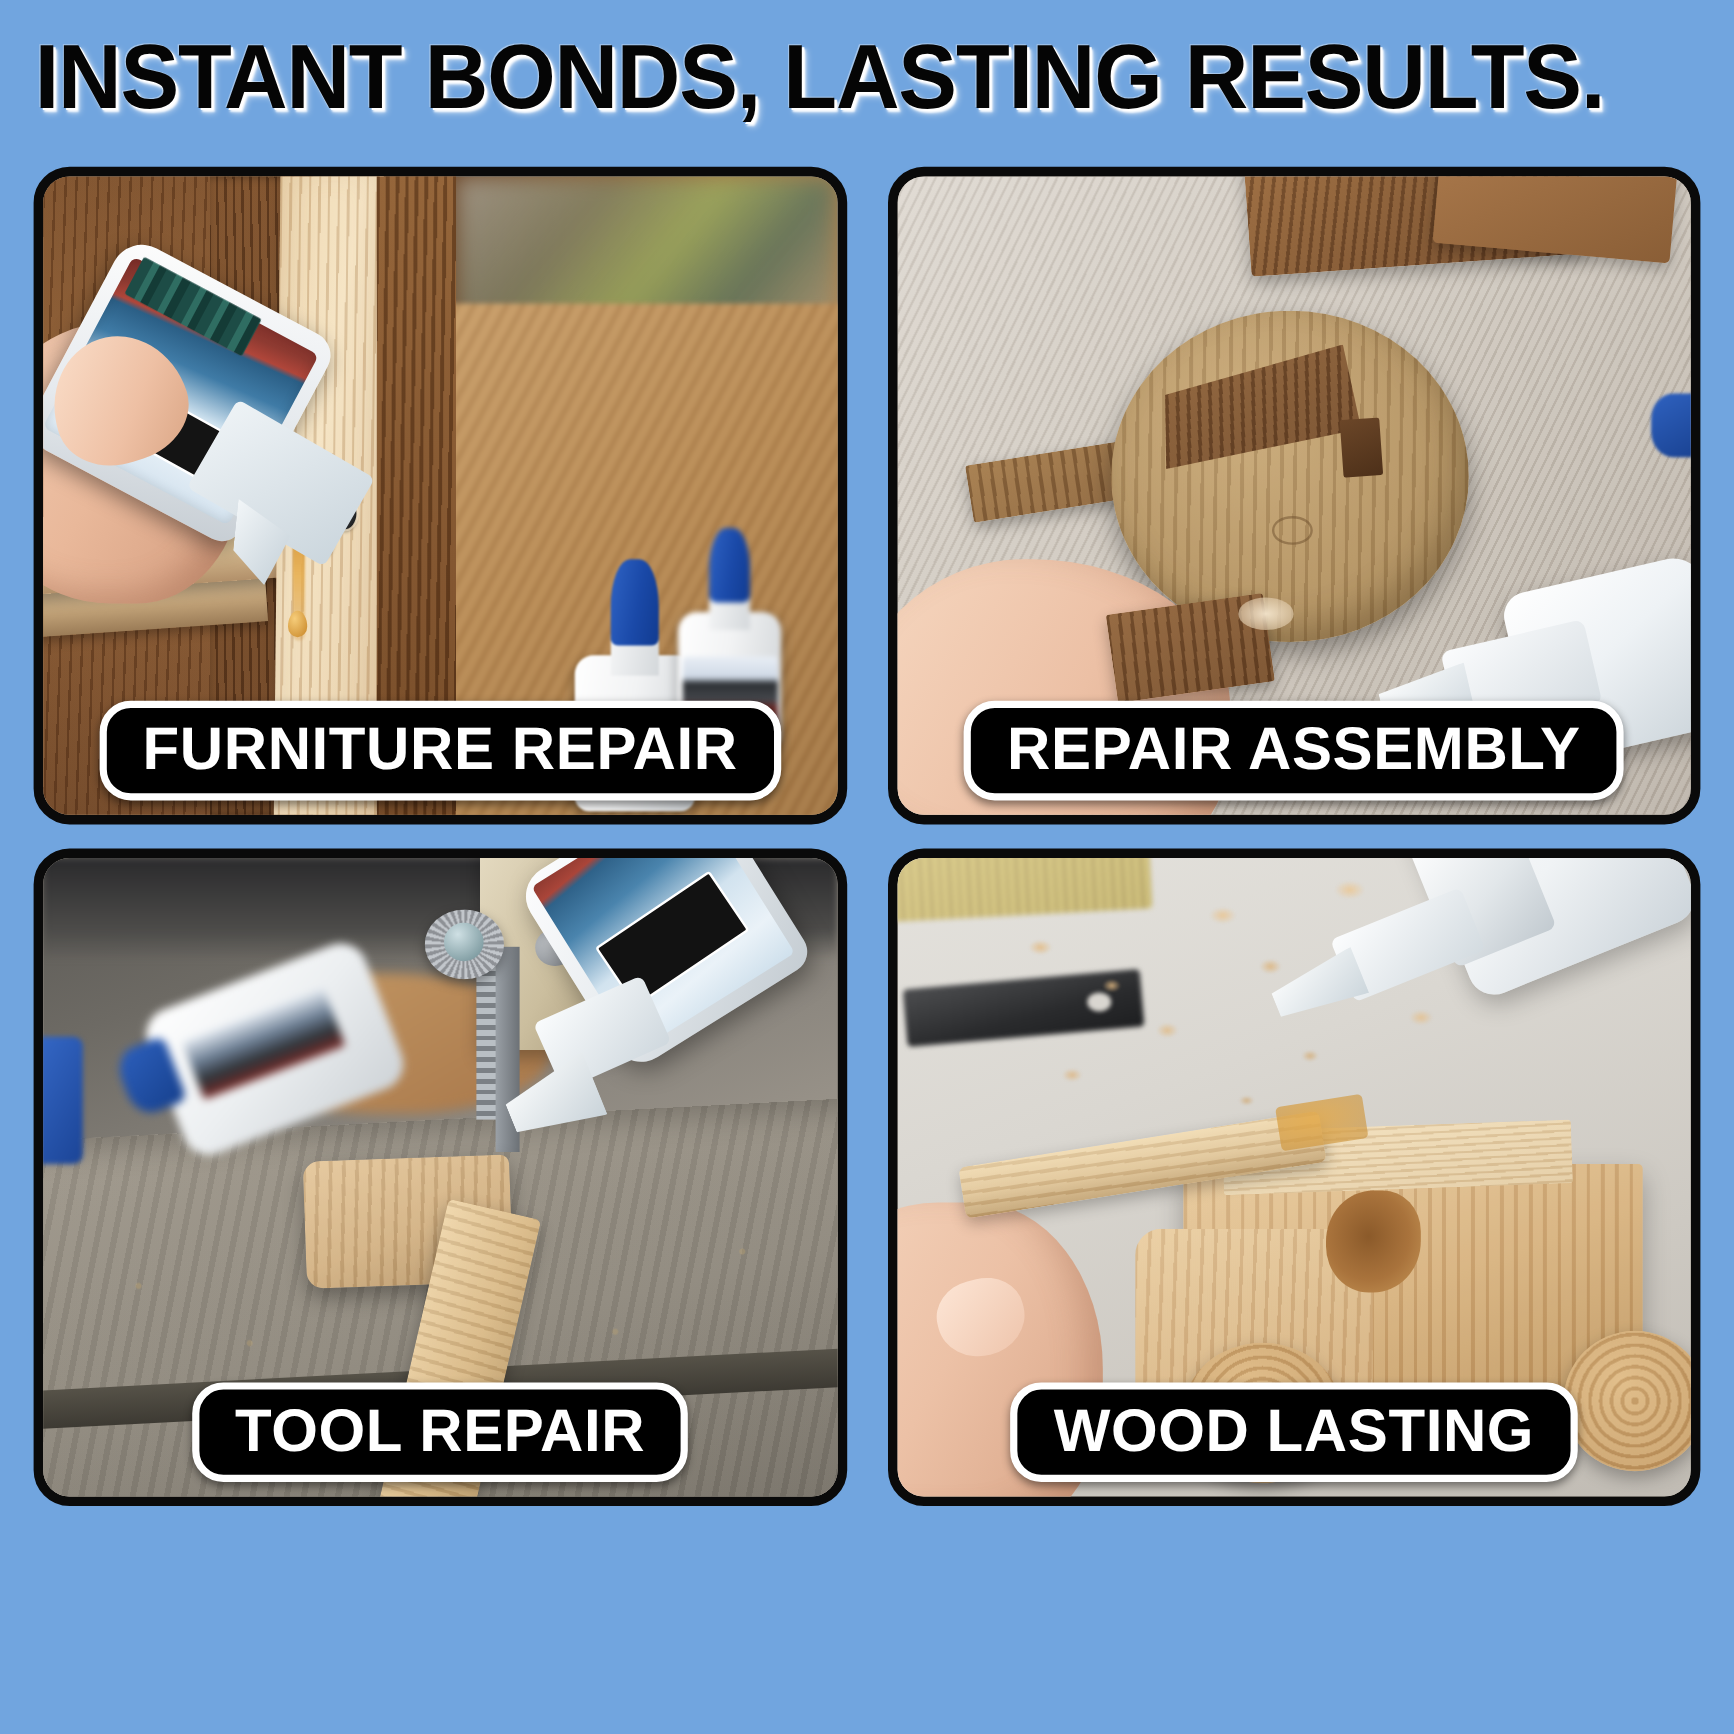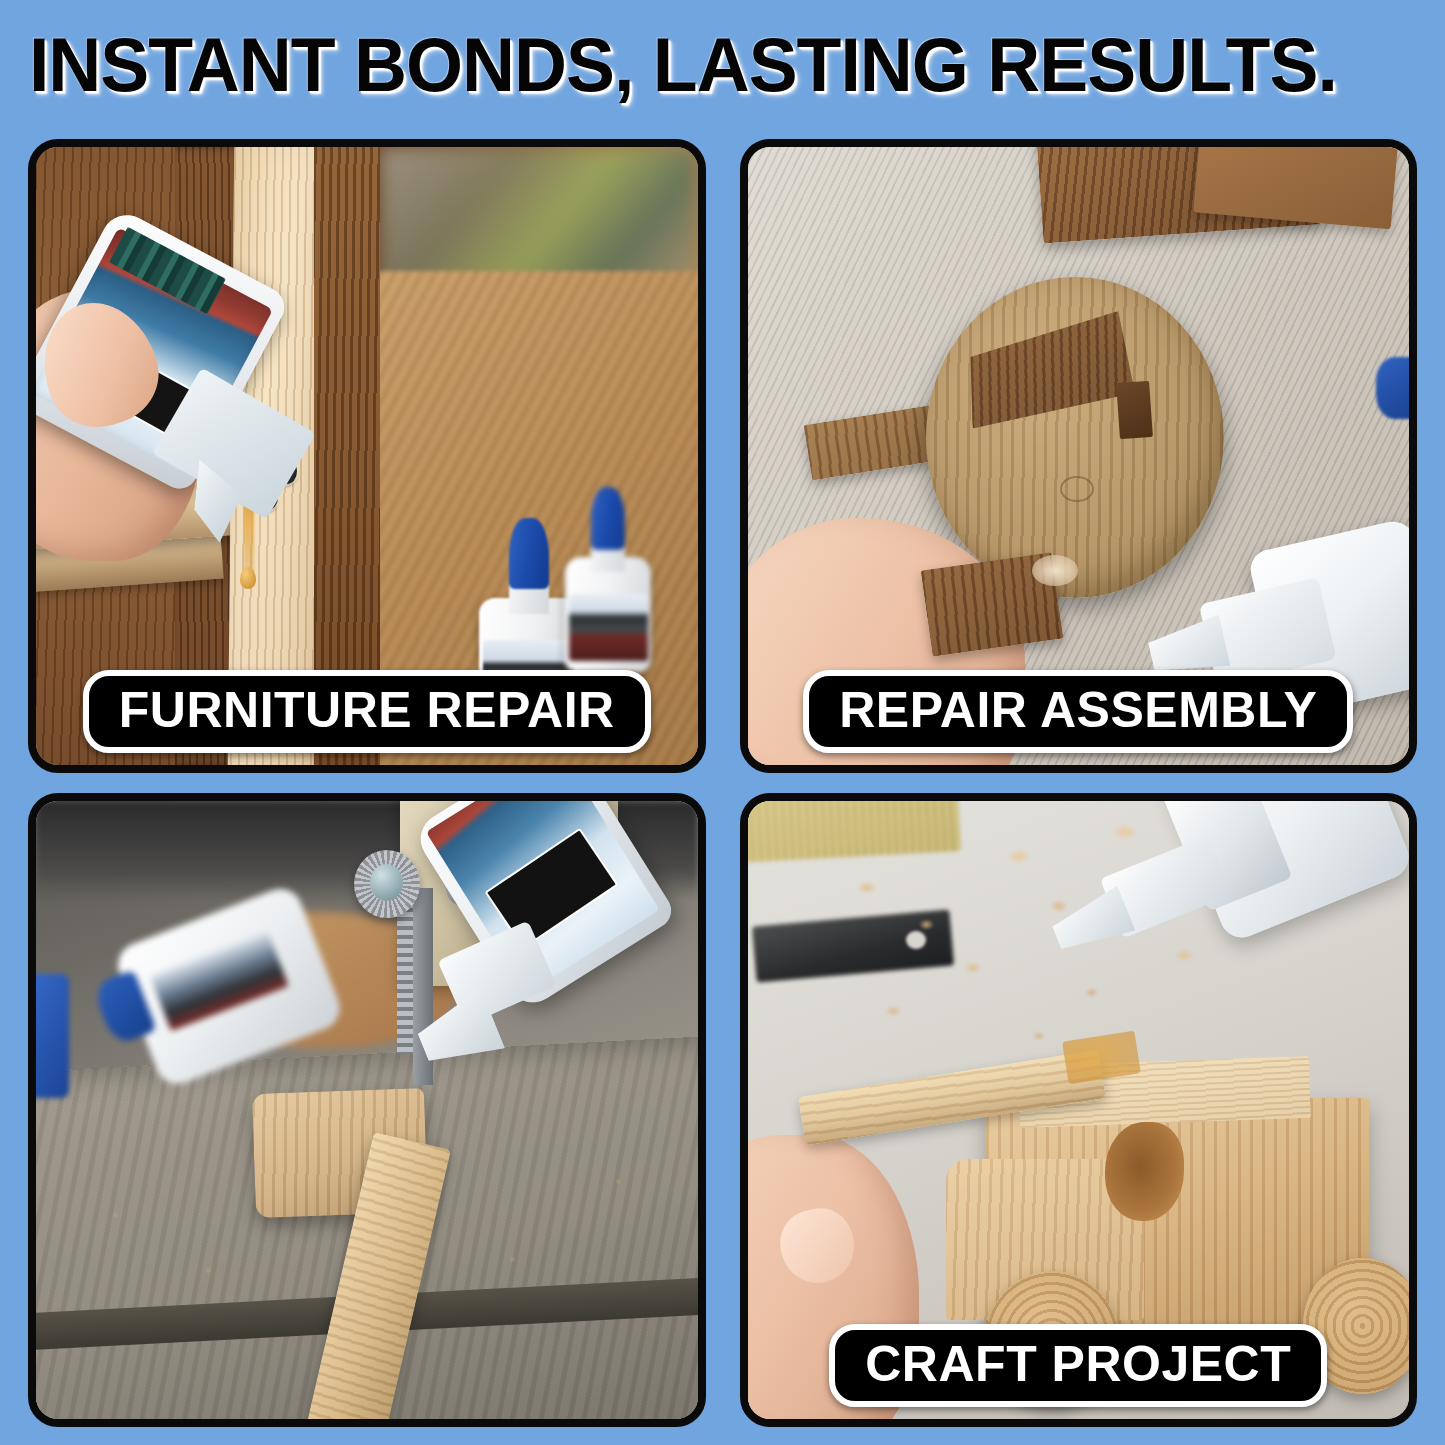--- a/index.html
+++ b/index.html
@@ -48,21 +48,21 @@
        4px  4px 5px rgba(255,255,255,0.55),
       -1px -1px 0 rgba(255,255,255,0.35);
   }
 
   
   .grid {
     position: absolute;
     left: 28px;
     top: 139px;
     width: 1389px;
-    height: 1288px;
+    height: 1116px;
     display: grid;
     grid-template-columns: 1fr 1fr;
     grid-template-rows: 1fr 1fr;
     gap: 20px 34px;
   }
   .panel {
     position: relative;
     border: 8px solid #0a0a0a;
     border-radius: 30px;
     overflow: hidden;
@@ -862,20 +862,23 @@
         <div class="p3-mallet"></div>
         <div class="p3-handle"></div>
         <div class="p3-prod">
           <div class="bd"></div>
           <div class="lbl"></div>
           <div class="brand"></div>
           <div class="nk"></div>
           <div class="tp"></div>
         </div>
       </div>
+      <div class="badge">
+        <span>TOOL REPAIR</span>
+      </div>
     </div>
 
     <div class="panel">
       <div class="scene">
         <div class="p4-bg"></div>
         <div class="p4-sponge"></div>
         <div class="p4-ruler"></div>
         <div class="p4-ruler-hole"></div>
         <div class="p4-chips"></div>
         <div class="p4-wheel w2"></div>
@@ -889,18 +892,18 @@
         <div class="p4-dowel"></div>
         <div class="p4-doweltip"></div>
         <div class="p4-prod">
           <div class="bd"></div>
           <div class="cap"></div>
           <div class="nk"></div>
           <div class="tp"></div>
         </div>
       </div>
       <div class="badge">
-        <span>CRAFT PROJECT</span>
+        <span>WOOD LASTING</span>
       </div>
     </div>
 
   </div>
 </div>
 
 </body></html>

